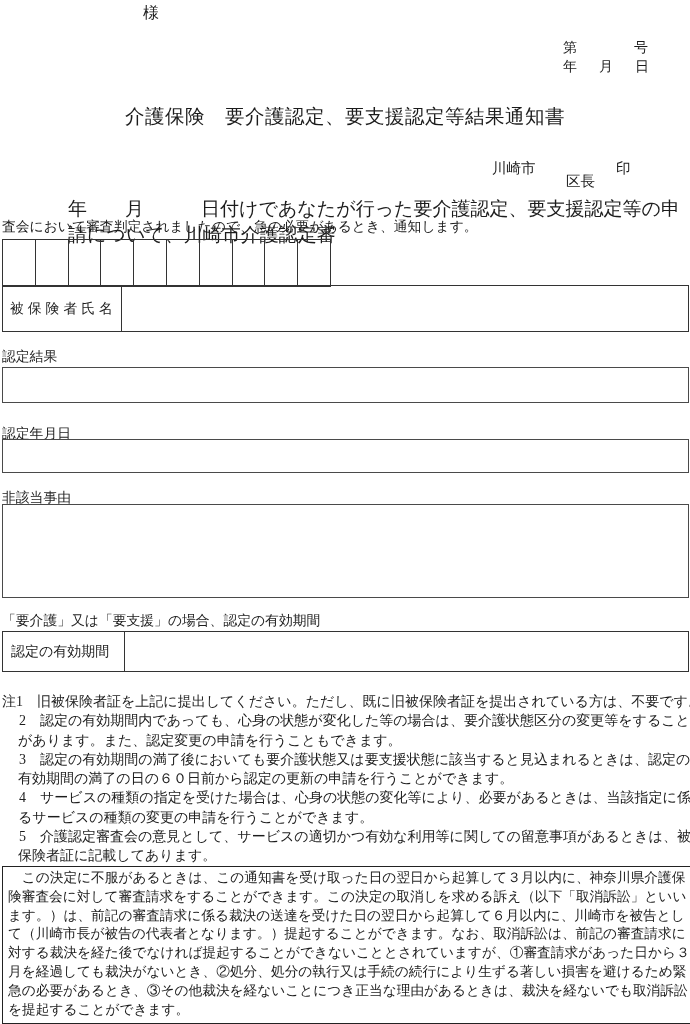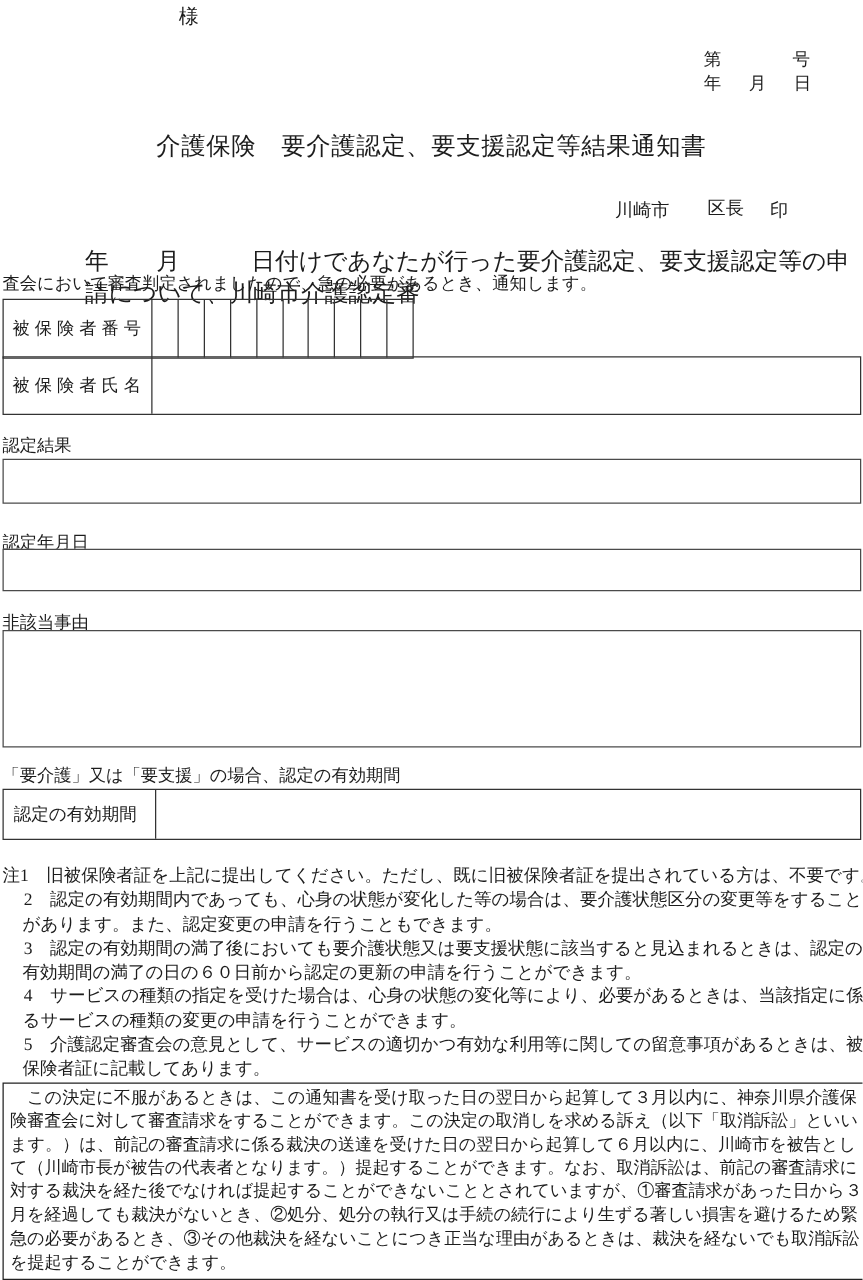--- a/index.html
+++ b/index.html
@@ -12,21 +12,21 @@
 
   
   #addressee{left:143px;top:3px;font-size:16px;}
   #docnum-prefix{left:563px;top:39px;font-size:14px;}
   #docnum-suffix{left:634px;top:39px;font-size:14px;}
   #date-y{left:563px;top:58px;font-size:14px;}
   #date-m{left:599px;top:58px;font-size:14px;}
   #date-d{left:635px;top:58px;font-size:14px;}
   #title{left:0;top:103px;width:690px;text-align:center;font-size:19.5px;letter-spacing:.5px;}
   #issuer-city{left:492px;top:159px;font-size:14.5px;}
-  #issuer-office{left:566px;top:157px;font-size:14.5px;}
+  #issuer-office{left:566px;top:172px;font-size:14.5px;}
   #issuer-seal{left:616px;top:159px;font-size:14.5px;}
   #intro1{left:68px;top:196px;font-size:19px;}
   #intro2{left:2px;top:218px;font-size:13.8px;}
 
   
   #row1{left:2px;top:239px;width:327px;height:46px;border:1px solid #333;display:flex;}
   #row1 .lbl{width:119px;border-right:1px solid #333;display:flex;align-items:center;padding-left:7px;
     font-size:13.8px;letter-spacing:4px;box-sizing:border-box;}
   #row1 .cells{flex:1;display:flex;}
   .digit-cell{flex:1;border-right:1px solid #333;}
@@ -76,21 +76,20 @@
 <div class="abs" id="date-d">日</div>
 <div class="abs" id="title">介護保険　要介護認定、要支援認定等結果通知書</div>
 <div class="abs" id="issuer-city">川崎市</div>
 <div class="abs" id="issuer-office">区長</div>
 <div class="abs" id="issuer-seal">印</div>
 
 <div class="abs" id="intro1">年　　月　　　日付けであなたが行った要介護認定、要支援認定等の申請について、川崎市介護認定審</div>
 <div class="abs" id="intro2">査会において審査判定されましたので、急の必要があるとき、通知します。</div>
 
 <div class="abs" id="row1">
-  <div class="lbl">被保険者番号</div>
   <div class="cells">
       <div class="digit-cell"></div>
       <div class="digit-cell"></div>
       <div class="digit-cell"></div>
       <div class="digit-cell"></div>
       <div class="digit-cell"></div>
       <div class="digit-cell"></div>
       <div class="digit-cell"></div>
       <div class="digit-cell"></div>
       <div class="digit-cell"></div>

